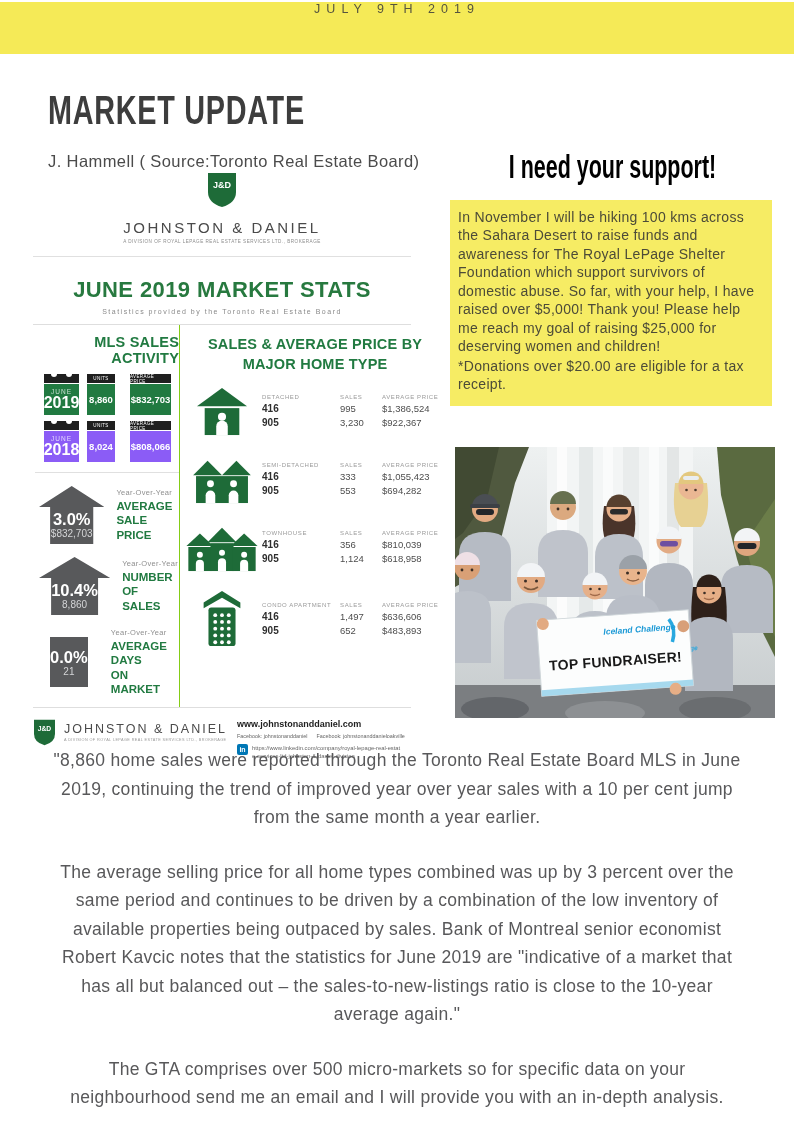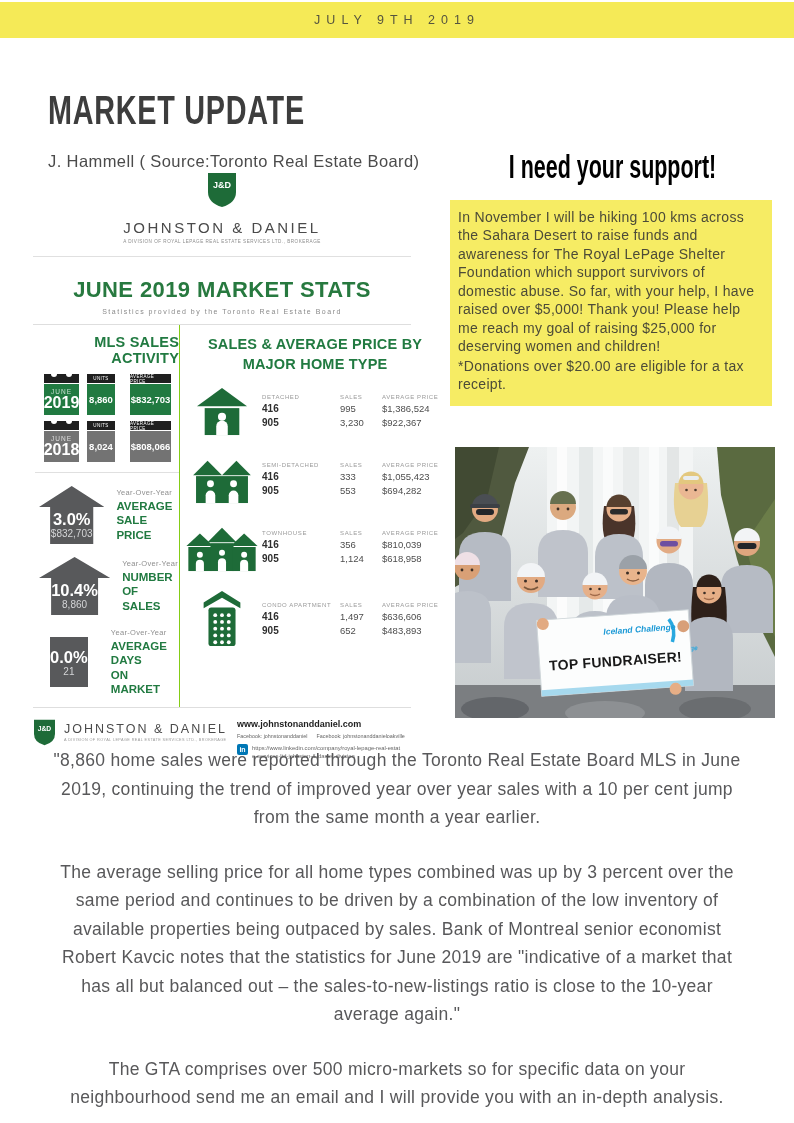--- a/index.html
+++ b/index.html
@@ -5,22 +5,22 @@
   * { margin:0; padding:0; box-sizing:border-box; }
   html,body { background:#ffffff; }
   body {
     width:794px; height:1123px; position:relative; margin:0 auto;
     font-family:"Liberation Sans", sans-serif; color:#444; overflow:hidden;
   }
   .pre-line { white-space:pre-line; }
 
   
   .banner {
-    position:absolute; top:2px; left:0; right:0; height:36px;
-    background:#f5ea57; display:flex; align-items:center; justify-content:center;
+    position:absolute; top:2px; left:0; right:0; height:52px;
+    background:#f5ea57; display:flex; justify-content:center;
   }
   .banner-text { font-size:12.5px; letter-spacing:6px; color:#55543f; font-weight:500; }
 
   
   .page-title {
     position:absolute; left:48px; top:88px;
     font-size:40px; font-weight:800; color:#3d3d3d; letter-spacing:1px;
     transform:scaleX(0.72); transform-origin:left center; white-space:nowrap;
   }
   .byline {
@@ -68,21 +68,21 @@
   .tile.c1 { width:35px; margin-right:8px; }
   .tile.c2 { width:28px; margin-right:15px; }
   .tile.c3 { width:41px; }
   .tile-bar { height:9px; background:#1f1f1f; position:relative; margin-bottom:1px;
               display:flex; align-items:center; justify-content:center; }
   .tile-bar .bar-label { font-size:4.5px; color:#fff; letter-spacing:0.4px; }
   .notch { position:absolute; top:-2px; width:6px; height:5px; border-radius:0 0 3px 3px; background:#fff; }
   .notch.n1 { left:7px; } .notch.n2 { right:7px; }
   .tile-body { height:31px; display:flex; flex-direction:column; align-items:center; justify-content:center; color:#fff; }
   .tile.green .tile-body { background:#217a41; }
-  .tile.gray  .tile-body { background:#737373; }
+  .tile.gray  .tile-body { background:#8b5cf6; }
   .tile-month { font-size:6.5px; letter-spacing:1px; opacity:0.75; }
   .tile-year { font-size:16px; font-weight:800; line-height:1; }
   .tile-val { font-size:9.5px; font-weight:700; }
 
   .yoy { display:flex; align-items:center; margin:13px 0 0 4px; }
   .yoy-shape { background:#58595b; display:flex; flex-direction:column; justify-content:flex-end;
                align-items:center; color:#fff; }
   .yoy-arrow { width:72px; height:58px; padding-bottom:5px;
                clip-path:polygon(50% 0%,100% 36%,83% 36%,83% 100%,17% 100%,17% 36%,0% 36%); }
   .yoy-square { width:50px; height:50px; margin:0 11px; justify-content:center; }

